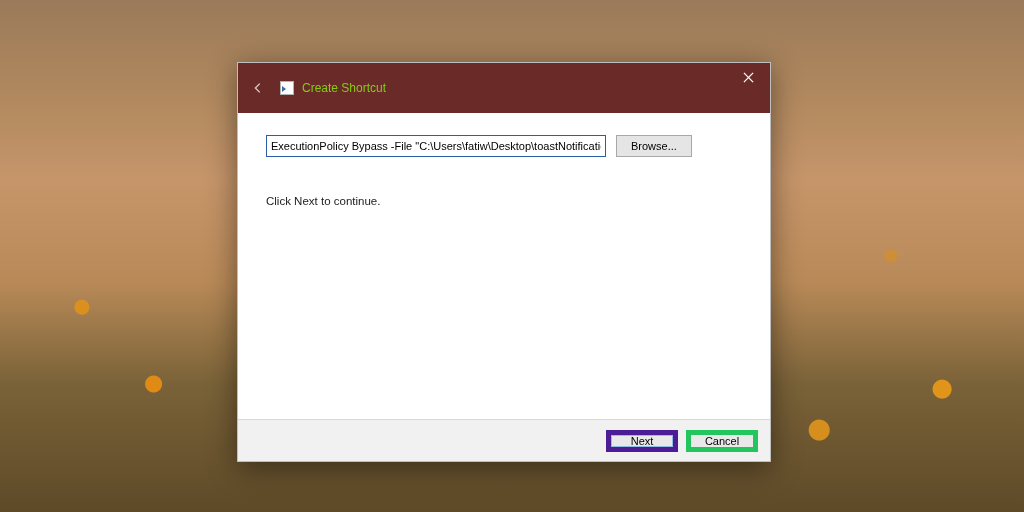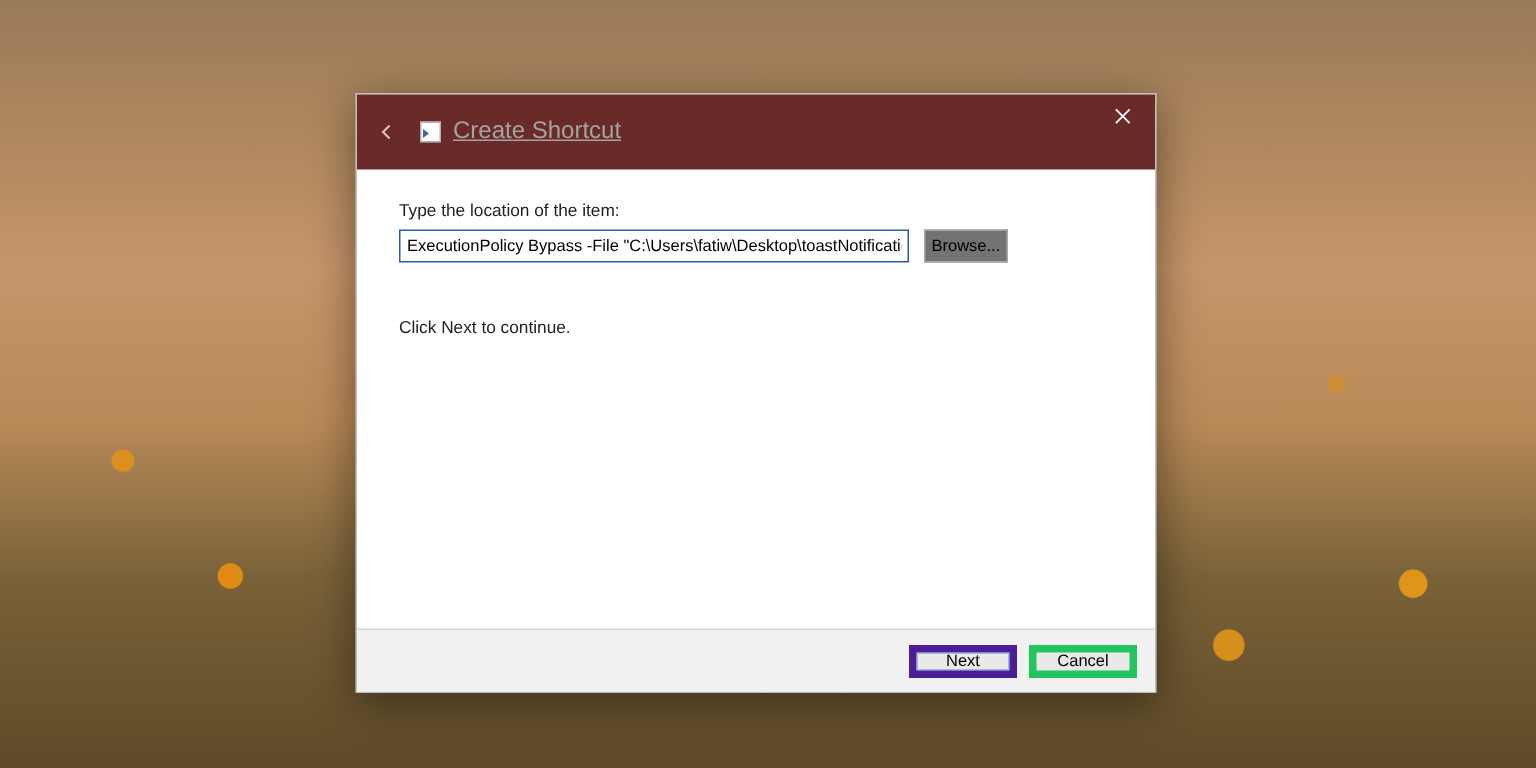--- a/index.html
+++ b/index.html
@@ -59,23 +59,22 @@
     position: relative;
   }
   .tb-icon::after {
     content: ""; position: absolute; left: 2px; top: 5px;
     border-left: 4px solid #3a6aa8;
     border-top: 3px solid transparent;
     border-bottom: 3px solid transparent;
   }
   .tb-title {
     margin-left: 8px;
-    font-size: 16px;
-    color: #a3a3a3;
-    text-decoration: underline;
+    font-size: 12px;
+    color: #84cc16;
   }
   .tb-close {
     position: absolute; right: 0; top: 0;
     width: 44px; height: 28px;
     display: flex; align-items: center; justify-content: center;
     color: #fff;
     cursor: pointer;
   }
   .tb-close svg { width: 11px; height: 11px; stroke: #fff; stroke-width: 1.4; }
   .content {
@@ -99,23 +98,23 @@
     border: 1px solid #2a5ea8;
     padding: 0 4px;
     font-size: 11px;
     font-family: inherit;
     color: #000;
     outline: none;
     background: #fff;
   }
   .browse-btn {
     height: 22px;
-    padding: 0 4px;
+    padding: 0 14px;
     font-size: 11px;
-    background: #737373;
+    background: #e5e5e5;
     border: 1px solid #a8a8a8;
     cursor: pointer;
   }
   .continue-hint { margin-top: 38px; }
   .footer {
     height: 42px;
     border-top: 1px solid #d8d8d8;
     background: #f1f1f1;
     display: flex; align-items: center; justify-content: flex-end;
     padding: 0 12px; gap: 8px;
@@ -145,21 +144,20 @@
     <span class="tb-icon"></span>
     <span class="tb-title">Create Shortcut</span>
     <div class="tb-close">
       <svg viewBox="0 0 12 12">
           <path d="M1 1 L11 11 M11 1 L1 11"></path>
         </svg>
     </div>
   </div>
 
   <div class="content">
-    <div class="field-label">Type the location of the item:</div>
     <div class="field-row">
       <input class="location-input" type="text" value="ExecutionPolicy Bypass -File &quot;C:\Users\fatiw\Desktop\toastNotification.ps1&quot;" style="">
       <button class="browse-btn">Browse...</button>
     </div>
     <div class="continue-hint">Click Next to continue.</div>
   </div>
 
   <div class="footer">
     <button class="ft-btn primary">Next</button>
     <button class="ft-btn">Cancel</button>

